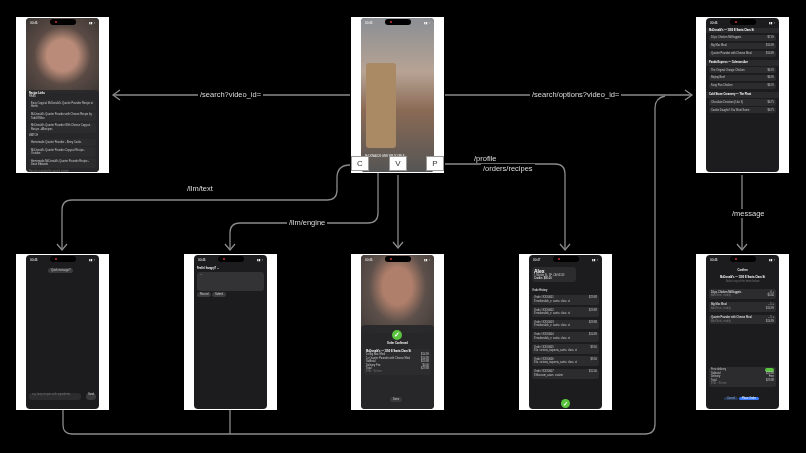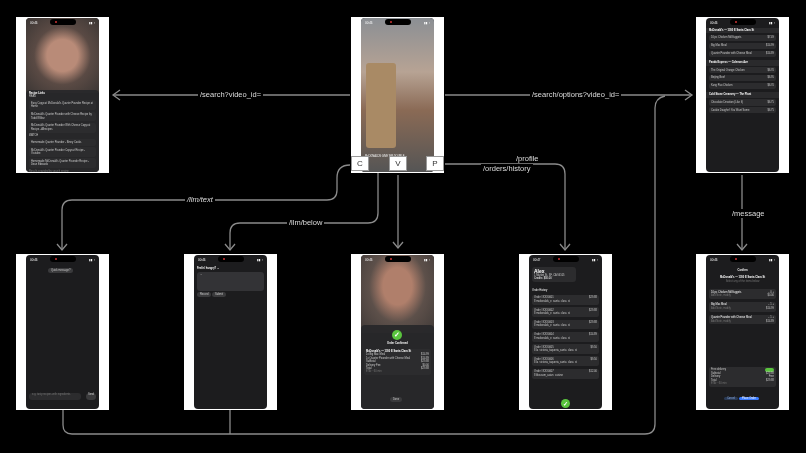--- a/index.html
+++ b/index.html
@@ -45,24 +45,24 @@
     <line x1="742" y1="175" x2="742" y2="250"></line>
     <polyline points="737,244 742,250 747,244"></polyline>
 
     <path d="M63,410 L63,425 Q63,434 72,434 L645,434 Q655,434 655,424 L655,108 Q655,98 665,96"></path>
     <line x1="230" y1="410" x2="230" y2="434"></line>
   </g>
 </svg>
 
 <span class="label" style="left:198px;top:90px;">/search?video_id=</span>
 <span class="label" style="left:530px;top:90px;">/search/options?video_id=</span>
-<span class="label" style="left:185px;top:195px;font-style:italic;">/llm/text</span>
-<span class="label" style="left:287px;top:218px;">/llm/below</span>
-<span class="label" style="left:514px;top:154px;">/profile</span>
-<span class="label" style="left:481px;top:164px;">/orders/history</span>
+<span class="label" style="left:185px;top:184px;">/llm/text</span>
+<span class="label" style="left:287px;top:218px;">/llm/engine</span>
+<span class="label" style="left:472px;top:154px;">/profile</span>
+<span class="label" style="left:481px;top:164px;">/orders/recipes</span>
 <span class="label" style="left:730px;top:209px;">/message</span>
 
 <div class="frame" style="left:16px;top:17px;">
   <div class="phone">
     <div class="status">
         <span>00:46</span>
         <span>▮▮ ◔</span>
       </div>
     <div class="island"></div>
     <div class="face" style="height:75px;background:radial-gradient(ellipse at 50% 50%,#b98b78 0 30%,#5a4a44 55%,#3b3634 100%);"></div>

